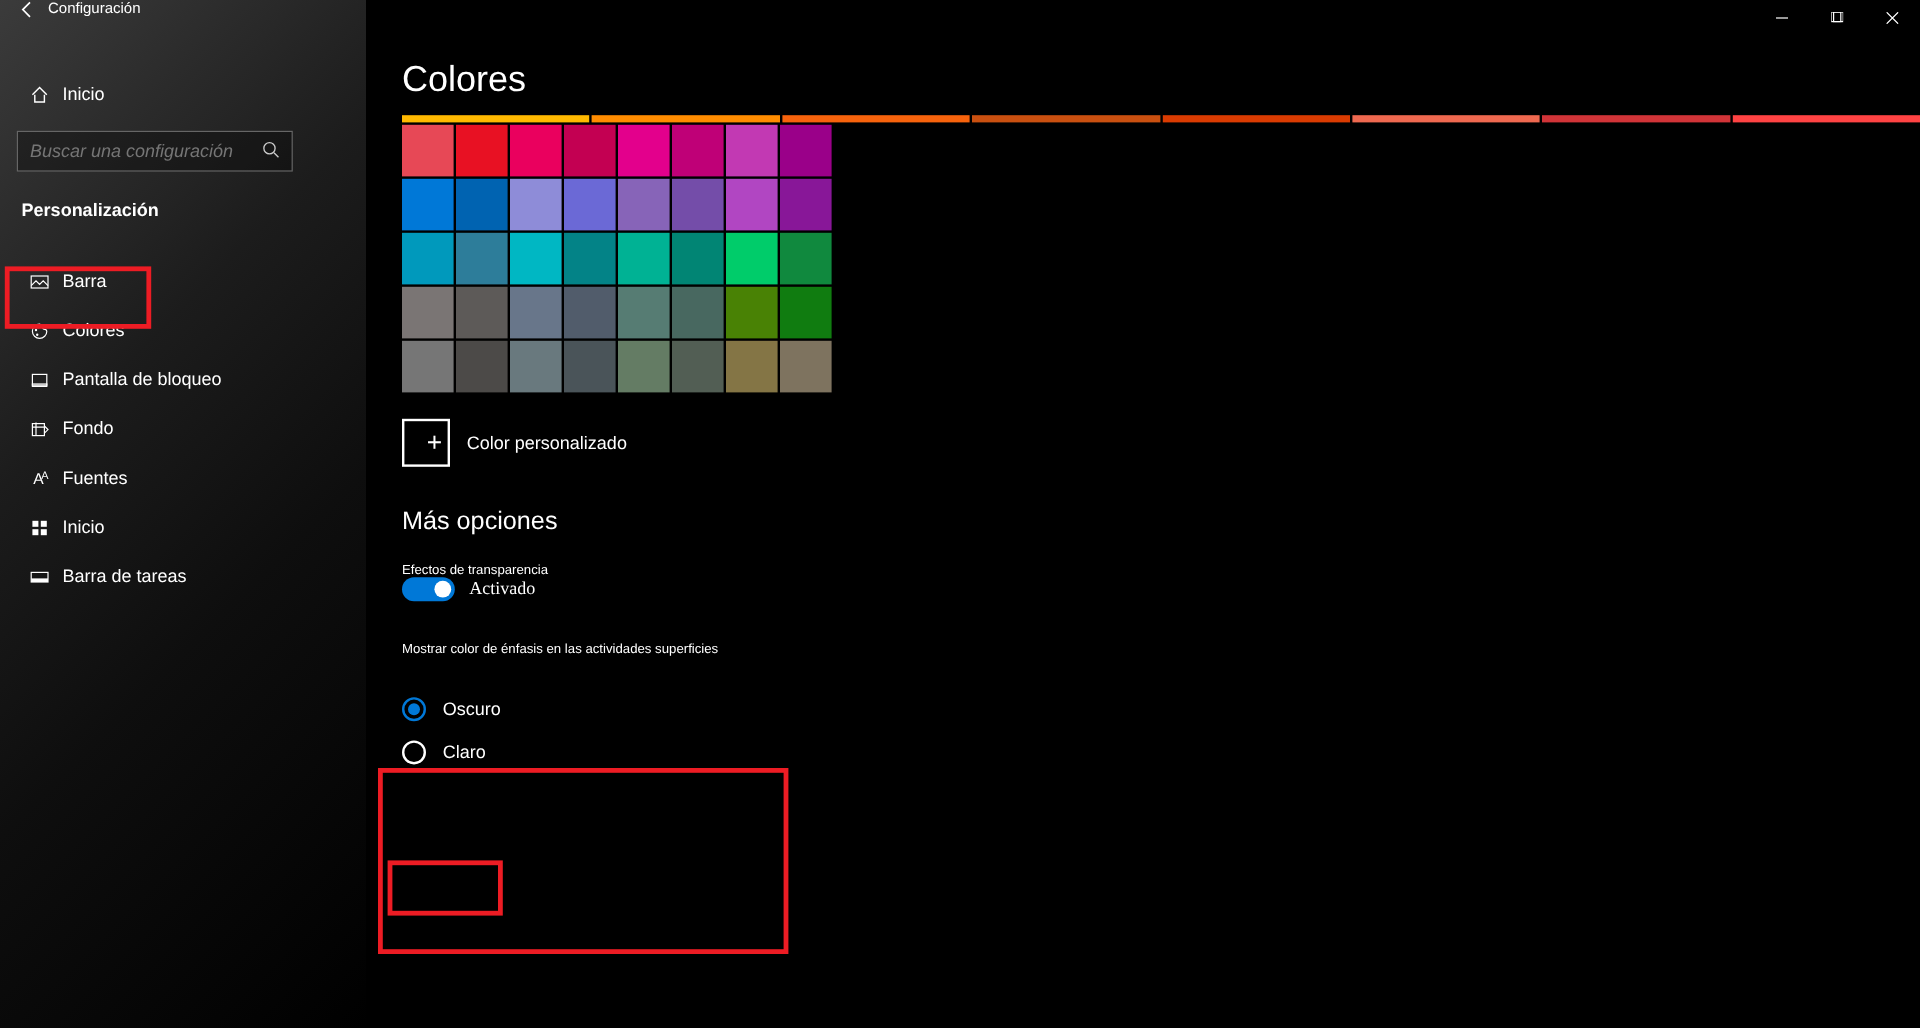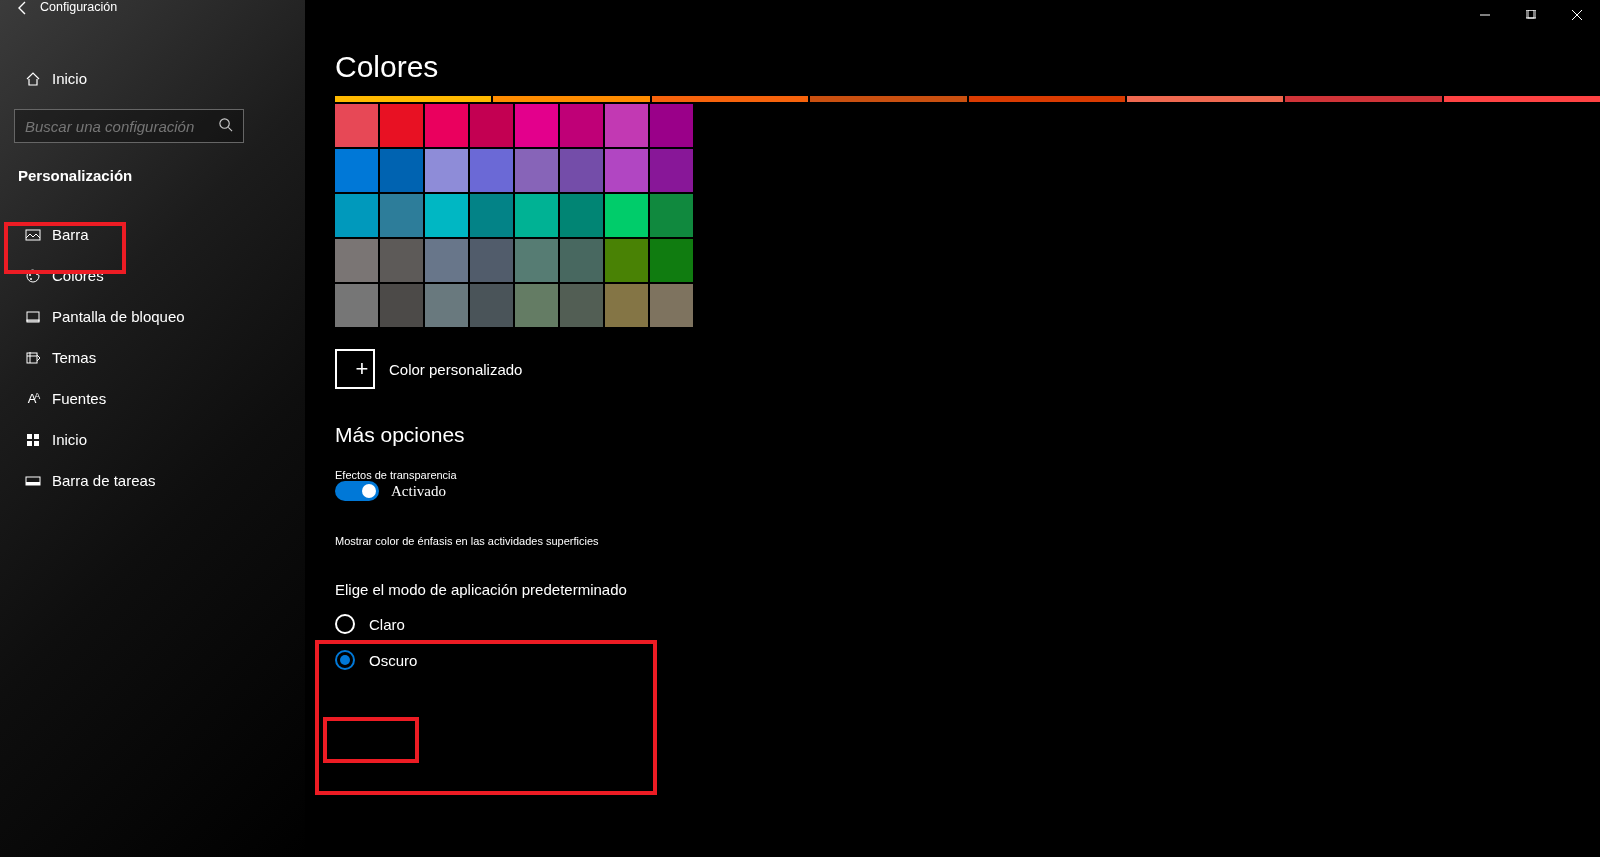--- a/index.html
+++ b/index.html
@@ -253,21 +253,21 @@
       <span class="label">Pantalla de bloqueo</span>
     </div>
     <div class="nav-item">
       <span class="icon">
           <svg width="16" height="16" viewBox="0 0 16 16">
             <rect x="2" y="3" width="10" height="10" stroke="#fff" fill="none"></rect>
             <path d="M5 2 V13 M2 6 H12" stroke="#fff"></path>
             <path d="M12 5 L15 8 L12 11" stroke="#fff" fill="none"></path>
           </svg>
         </span>
-      <span class="label">Temas</span>
+      <span class="label">Fondo</span>
     </div>
     <div class="nav-item">
       <span class="icon" style="font-size:13px;letter-spacing:-2px;">A<span style="font-size:9px;">A</span></span>
       <span class="label">Fuentes</span>
     </div>
     <div class="nav-item">
       <span class="icon">
           <svg width="16" height="16" viewBox="0 0 16 16">
             <rect x="2" y="2" width="5" height="5" fill="#fff"></rect>
             <rect x="9" y="2" width="5" height="5" fill="#fff"></rect>
@@ -375,27 +375,26 @@
 
   <div class="opt-label">Efectos de transparencia</div>
   <div class="toggle-row">
     <div class="toggle"></div>
     <span>Activado</span>
   </div>
 
   <div class="opt-label" style="margin-top:34px;">Mostrar color de énfasis en las actividades superficies</div>
 
   <div class="mode-block">
-    <div>Elige el modo de aplicación predeterminado</div>
+    <div class="radio-row">
+      <div class="radio sel"></div>
+      <span>Oscuro</span>
+    </div>
     <div class="radio-row">
       <div class="radio"></div>
       <span>Claro</span>
     </div>
-    <div class="radio-row">
-      <div class="radio sel"></div>
-      <span>Oscuro</span>
-    </div>
   </div>
 </div>
 
 <div class="red-box" style="left:4px; top:222px; width:122px; height:52px;"></div>
 <div class="red-box" style="left:315px; top:640px; width:342px; height:155px;"></div>
 <div class="red-box" style="left:323px; top:717px; width:96px; height:46px;"></div>
 
 </body></html>

